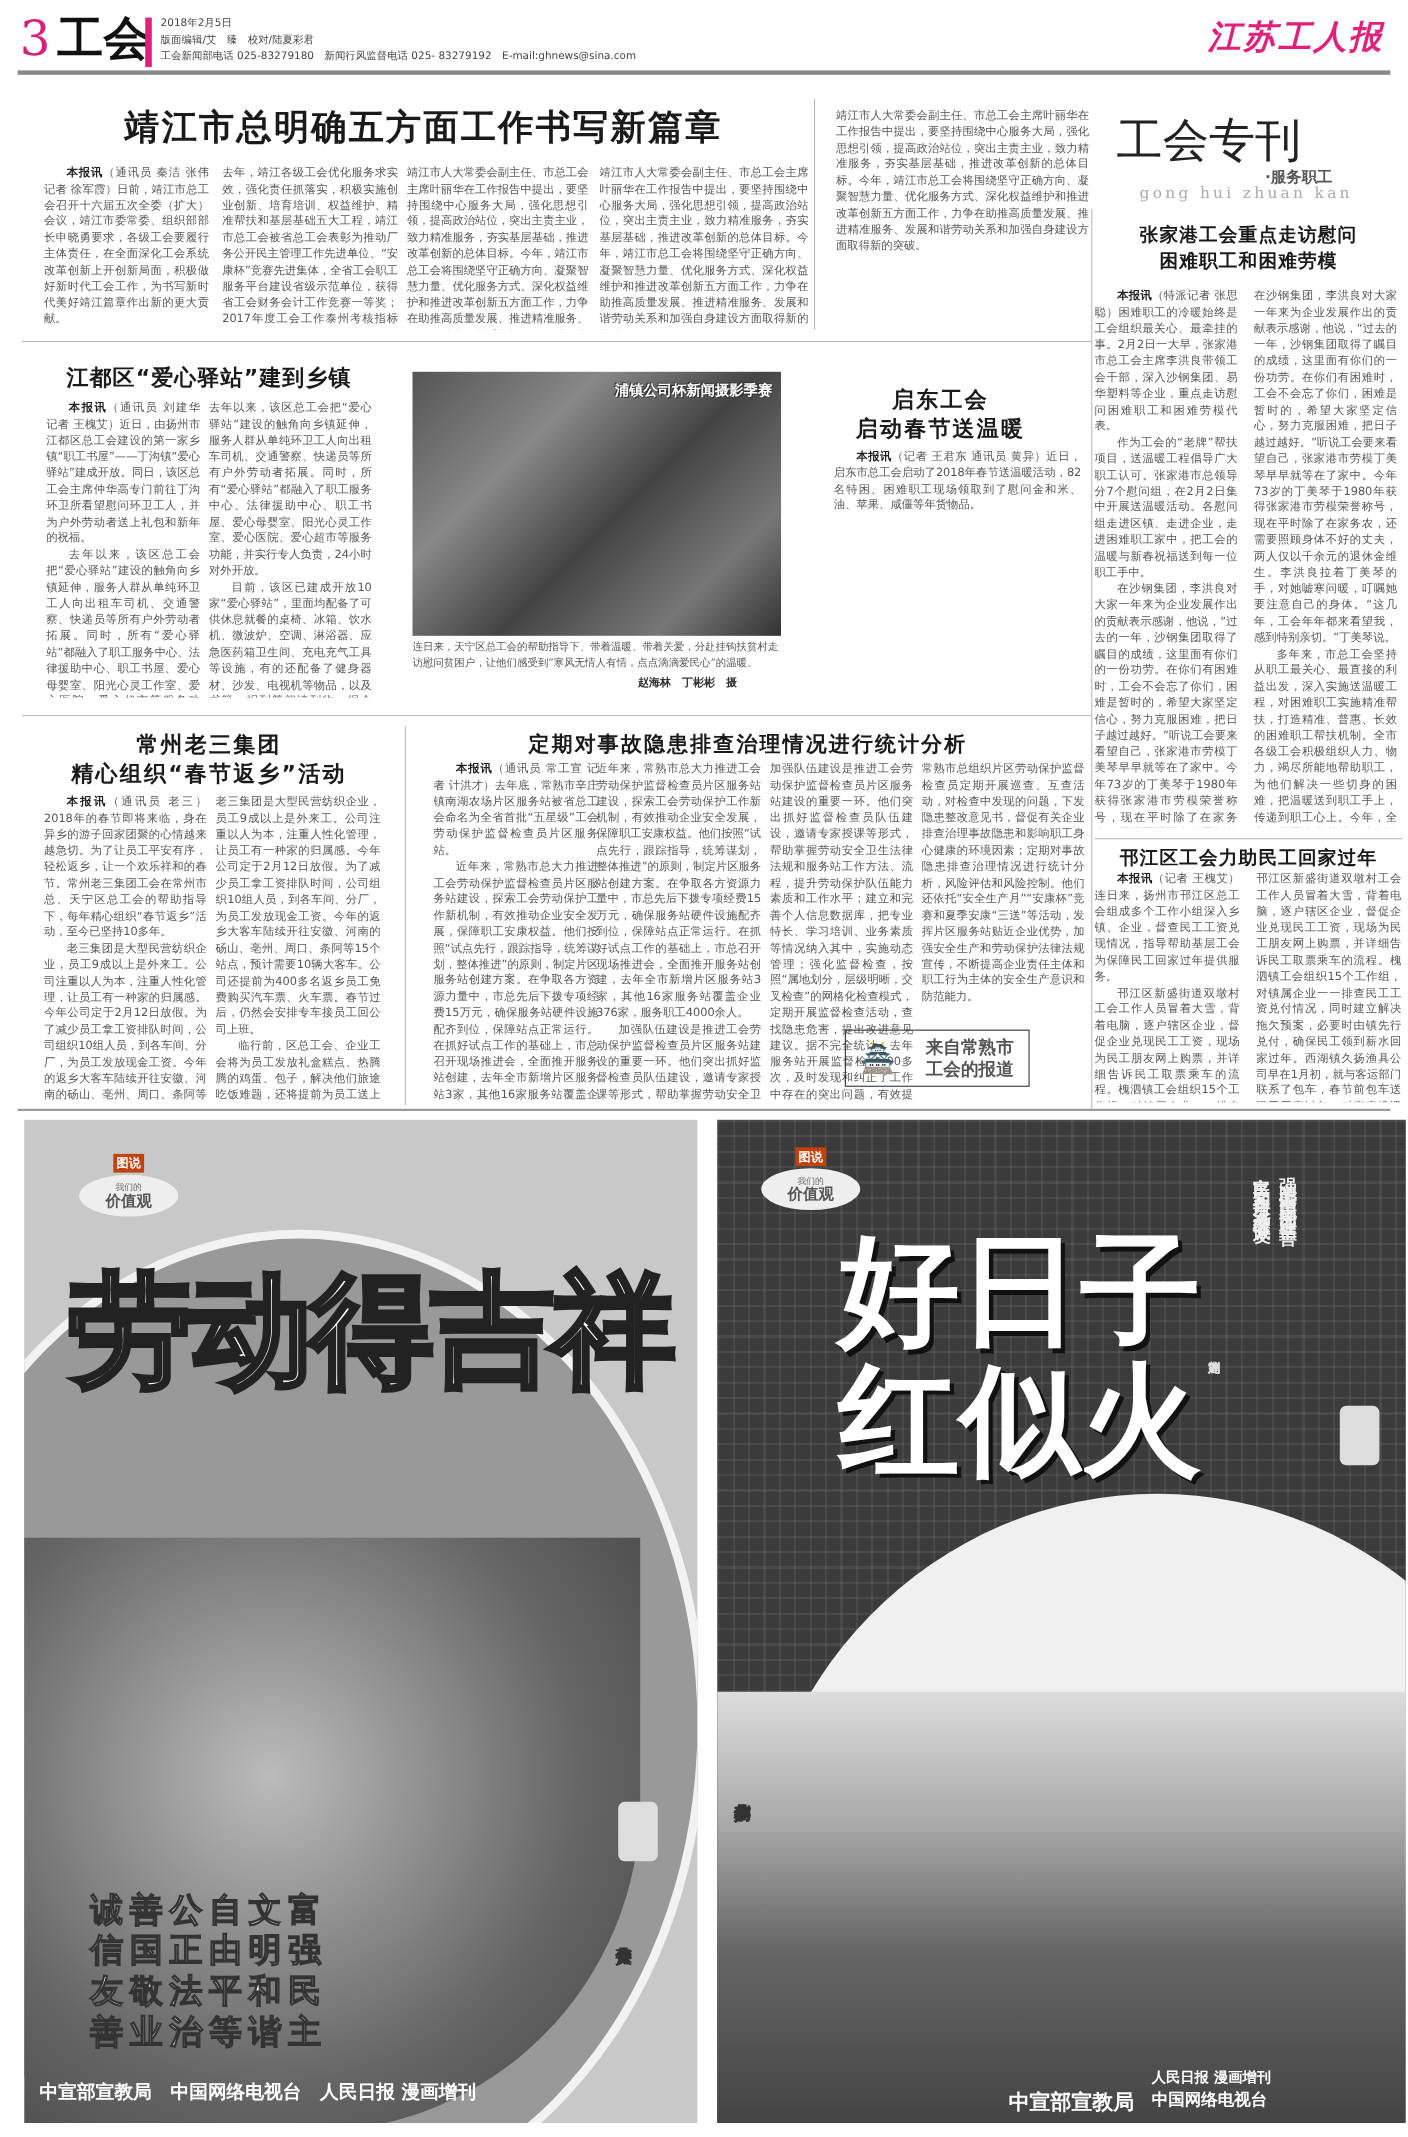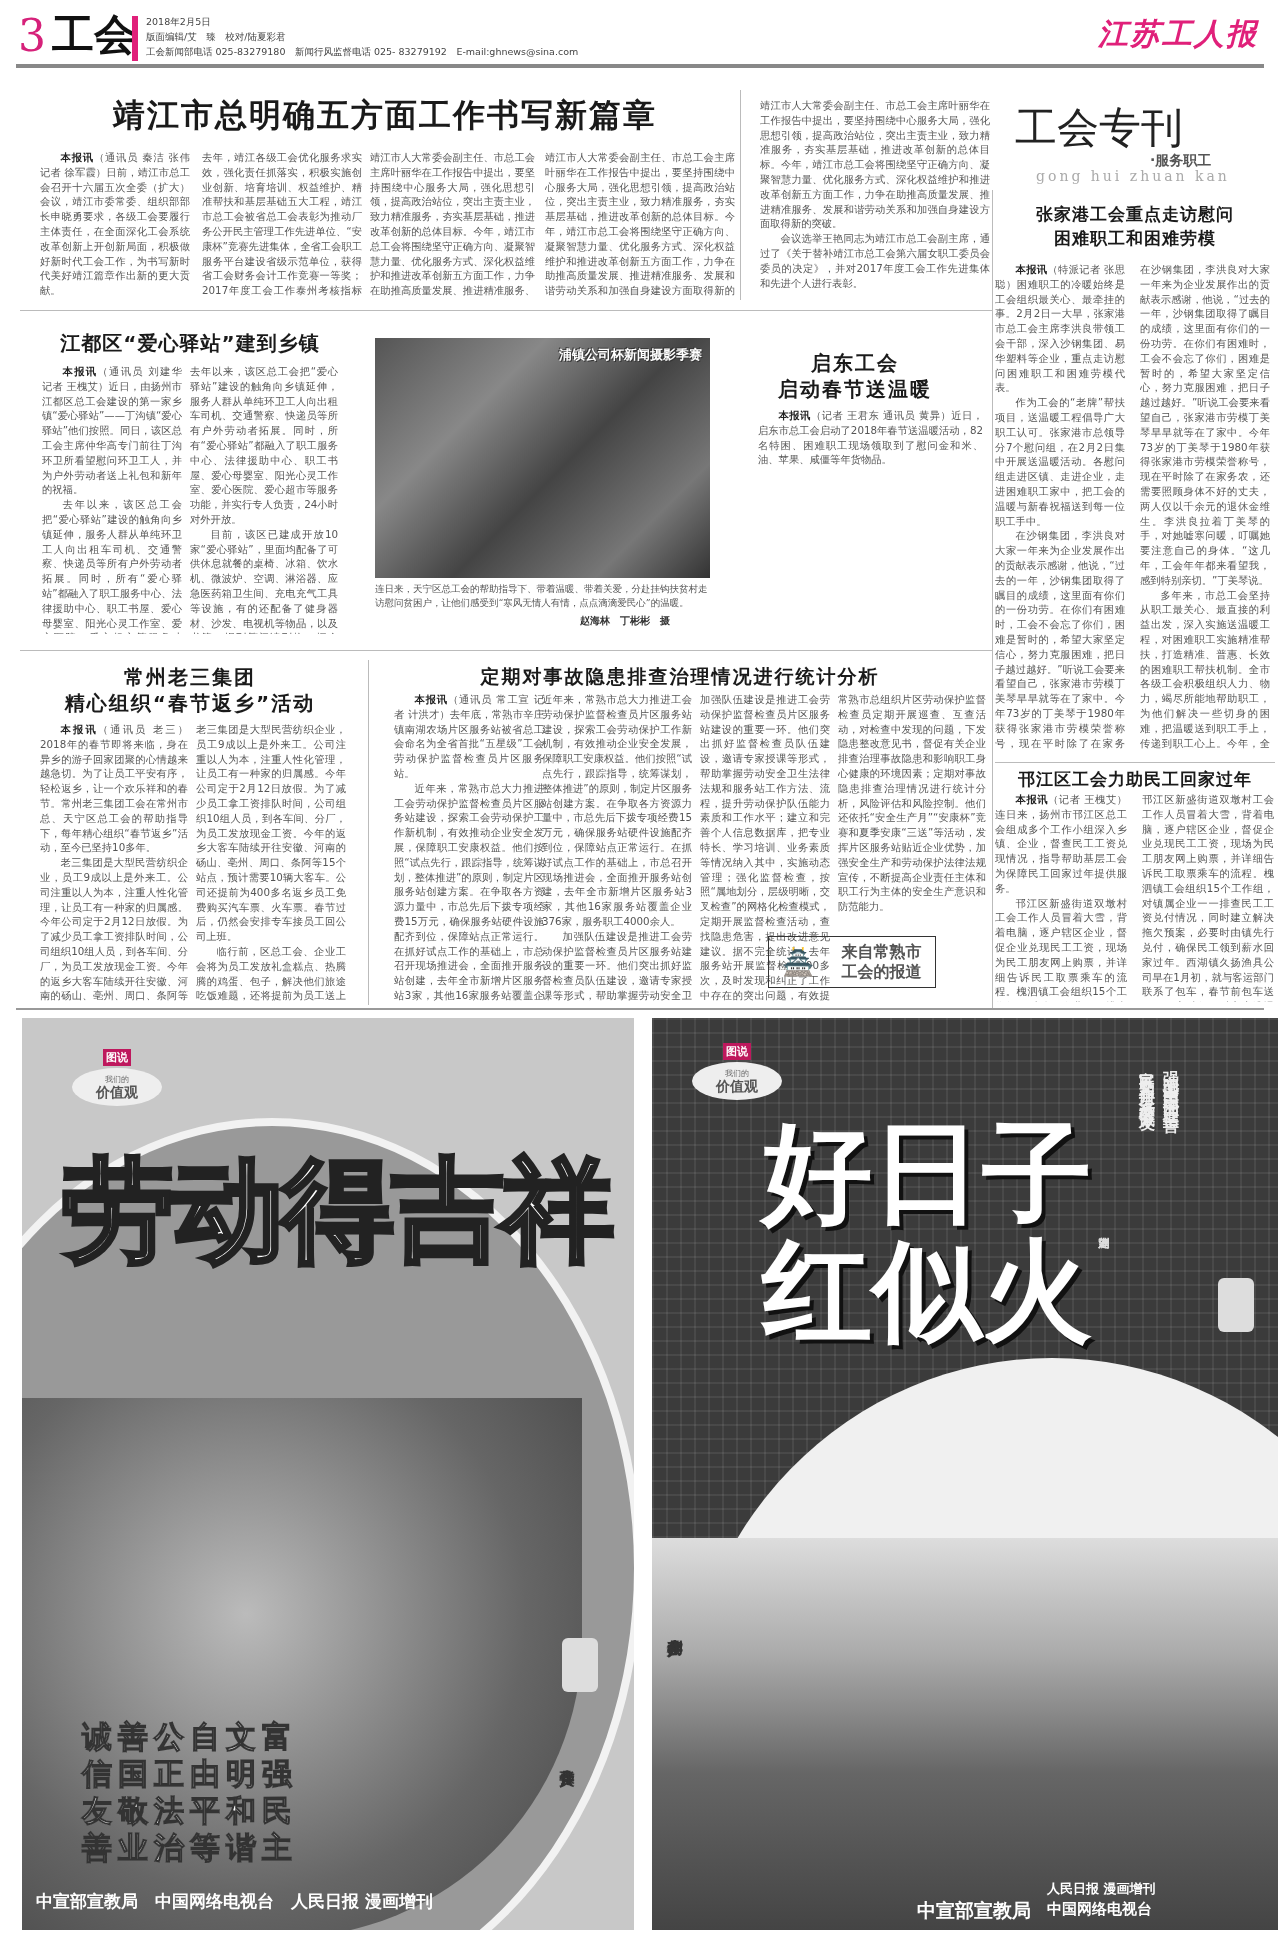--- a/index.html
+++ b/index.html
@@ -30,21 +30,21 @@
   
   .poster{position:absolute;overflow:hidden}
   .p1{left:22px;top:1018px;width:612px;height:912px;background:#c8c8c8}
   .p1 .swoosh{position:absolute;left:-120px;top:100px;width:740px;height:900px;border-radius:50%;background:#999;border:8px solid #f2f2f2}
   .p1 .art{position:absolute;left:0;top:380px;width:560px;height:540px;background:radial-gradient(circle at 40% 40%,#bbb,#666 60%,#444);border-radius:0 0 300px 0}
   .p2{left:652px;top:1018px;width:626px;height:912px;background:#3b3b3b;
       background-image:repeating-linear-gradient(0deg,rgba(255,255,255,.07) 0 2px,transparent 2px 14px),repeating-linear-gradient(90deg,rgba(255,255,255,.07) 0 2px,transparent 2px 14px)}
   .p2 .moon{position:absolute;left:30px;top:340px;width:740px;height:760px;border-radius:50%;background:#f0f0f0}
   .p2 .land{position:absolute;left:0;top:520px;width:626px;height:392px;background:linear-gradient(180deg,#ddd 0%,#aaa 30%,#666 60%,#444 100%)}
   .badge{position:absolute;text-align:center}
-  .badge .tu{display:inline-block;background:#be185d;color:#fff;font-size:11px;font-weight:bold;padding:1px 3px}
+  .badge .tu{display:inline-block;background:#c2410c;color:#fff;font-size:11px;font-weight:bold;padding:1px 3px}
   .badge .oval{width:90px;height:38px;border-radius:50%;background:#eee;margin-top:2px;display:flex;flex-direction:column;align-items:center;justify-content:center}
   .badge .s{font-size:8px;color:#666;line-height:9px}
   .badge .l{font-size:14px;font-weight:bold;color:#555;line-height:16px}
   .big-title{position:absolute;font-weight:bold;color:#fff;line-height:1}
   .p1 .big-title{font-size:112px;-webkit-text-stroke:4px #222;letter-spacing:-2px}
   .p2 .big-title{font-size:110px;text-shadow:4px 4px 0 #111}
   .verse{position:absolute;font-size:30px;font-weight:bold;color:#fff;line-height:37px;-webkit-text-stroke:1px #333;letter-spacing:6px}
   .vtext{position:absolute;writing-mode:vertical-rl;font-size:15px;font-weight:bold;line-height:18px}
   .sponsors{position:absolute;color:#fff;font-weight:bold;font-size:17px}
   .seal{position:absolute;background:#ddd;border-radius:6px;width:36px;height:54px;color:#555;font-size:10px;writing-mode:vertical-rl;text-align:center}
@@ -64,21 +64,21 @@
 <div class="abs rule"></div>
 
 <div class="abs h1" style="left:25px;top:94px;width:720px;font-size:32px">靖江市总明确五方面工作书写新篇章</div>
 <div class="col body" style="left:40px;top:150px;width:150px;height:150px;overflow:hidden">
   <b>本报讯</b><span>（通讯员 秦洁 张伟 记者 徐军霞）</span><span>日前，靖江市总工会召开十六届五次全委（扩大）会议，靖江市委常委、组织部部长申晓勇要求，各级工会要履行主体责任，在全面深化工会系统改革创新上开创新局面，积极做好新时代工会工作，为书写新时代美好靖江篇章作出新的更大贡献。</span>
 </div>
 <div class="col body" style="left:202px;top:150px;width:160px;height:150px;overflow:hidden;text-indent:0">去年，靖江各级工会优化服务求实效，强化责任抓落实，积极实施创业创新、培育培训、权益维护、精准帮扶和基层基础五大工程，靖江市总工会被省总工会表彰为推动厂务公开民主管理工作先进单位、“安康杯”竞赛先进集体，全省工会职工服务平台建设省级示范单位，获得省工会财务会计工作竞赛一等奖；2017年度工会工作泰州考核指标名列第一；“互联网+”职工服务平台建设、推进工会经费全额代收等经验在省总会议上作典型交流。靖江市总工会困难职工帮扶中心被命名为江苏省工人先锋号。“靖江工匠”、“时间银行”、“医疗互助保障”等品牌越擦越亮、越叫越响。</div>
 <div class="col body" style="left:370px;top:150px;width:165px;height:150px;overflow:hidden;text-indent:0">靖江市人大常委会副主任、市总工会主席叶丽华在工作报告中提出，要坚持围绕中心服务大局，强化思想引领，提高政治站位，突出主责主业，致力精准服务，夯实基层基础，推进改革创新的总体目标。今年，靖江市总工会将围绕坚守正确方向、凝聚智慧力量、优化服务方式、深化权益维护和推进改革创新五方面工作，力争在助推高质量发展、推进精准服务、发展和谐劳动关系和加强自身建设方面取得新的突破。</div>
 <div class="col body" style="left:545px;top:150px;width:190px;height:150px;overflow:hidden;text-indent:0">靖江市人大常委会副主任、市总工会主席叶丽华在工作报告中提出，要坚持围绕中心服务大局，强化思想引领，提高政治站位，突出主责主业，致力精准服务，夯实基层基础，推进改革创新的总体目标。今年，靖江市总工会将围绕坚守正确方向、凝聚智慧力量、优化服务方式、深化权益维护和推进改革创新五方面工作，力争在助推高质量发展、推进精准服务、发展和谐劳动关系和加强自身建设方面取得新的突破。</div>
 <div class="col body" style="left:760px;top:98px;width:230px;height:190px;overflow:hidden;text-indent:0">
-  <span>靖江市人大常委会副主任、市总工会主席叶丽华在工作报告中提出，要坚持围绕中心服务大局，强化思想引领，提高政治站位，突出主责主业，致力精准服务，夯实基层基础，推进改革创新的总体目标。今年，靖江市总工会将围绕坚守正确方向、凝聚智慧力量、优化服务方式、深化权益维护和推进改革创新五方面工作，力争在助推高质量发展、推进精准服务、发展和谐劳动关系和加强自身建设方面取得新的突破。</span><br><span style="padding-left:2em">会议选举王艳同志为靖江市总工会副主席，通过了《关于替补靖江市总工会第六届女职工委员会委员的决定》，并对2017年度工会工作先进集体和先进个人进行表彰。</span>
+  <span>靖江市人大常委会副主任、市总工会主席叶丽华在工作报告中提出，要坚持围绕中心服务大局，强化思想引领，提高政治站位，突出主责主业，致力精准服务，夯实基层基础，推进改革创新的总体目标。今年，靖江市总工会将围绕坚守正确方向、凝聚智慧力量、优化服务方式、深化权益维护和推进改革创新五方面工作，力争在助推高质量发展、推进精准服务、发展和谐劳动关系和加强自身建设方面取得新的突破。</span><br>
 </div>
 <div class="vline" style="left:740px;top:90px;height:210px"></div>
 <div class="hline" style="left:20px;top:310px;width:972px"></div>
 
 <div class="sub-brand" style="left:1015px;top:100px">工会专刊</div>
 <div class="abs" style="left:1150px;top:152px;font-size:14px;font-weight:bold;color:#555">·服务职工</div>
 <div class="pinyin" style="left:1036px;top:168px">gong hui zhuan kan</div>
 
 <div class="abs h1" style="left:995px;top:202px;width:280px;font-size:17px;line-height:24px;letter-spacing:1px">
   <div>张家港工会重点走访慰问</div>
@@ -94,21 +94,21 @@
 
 <div class="hline" style="left:995px;top:762px;width:280px"></div>
 <div class="abs h1" style="left:995px;top:768px;width:280px;font-size:17px;letter-spacing:1px">邗江区工会力助民工回家过年</div>
 <div class="col body" style="left:995px;top:792px;width:132px;height:210px;overflow:hidden">
   <b>本报讯</b><span>（记者 王槐艾）</span><span>连日来，扬州市邗江区总工会组成多个工作小组深入乡镇、企业，督查民工工资兑现情况，指导帮助基层工会为保障民工回家过年提供服务。</span><br><span style="padding-left:2em">邗江区新盛街道双墩村工会工作人员冒着大雪，背着电脑，逐户辖区企业，督促企业兑现民工工资，现场为民工朋友网上购票，并详细告诉民工取票乘车的流程。槐泗镇工会组织15个工作组，对镇属企业一一排查民工工资兑付情况，同时建立解决拖欠预案，必要时由镇先行兑付，确保民工领到薪水回家过年。西湖镇久扬渔具公司早在1月初，就与客运部门联系了包车，春节前包车送民工回家过年。对家庭遭遇变故、患重病等特别困难农民工，区总工会还开展了帮扶慰问活动，让他们享受与当地城镇职工一样的帮扶待遇。</span>
 </div>
 <div class="col body" style="left:1142px;top:792px;width:132px;height:210px;overflow:hidden;text-indent:0">邗江区新盛街道双墩村工会工作人员冒着大雪，背着电脑，逐户辖区企业，督促企业兑现民工工资，现场为民工朋友网上购票，并详细告诉民工取票乘车的流程。槐泗镇工会组织15个工作组，对镇属企业一一排查民工工资兑付情况，同时建立解决拖欠预案，必要时由镇先行兑付，确保民工领到薪水回家过年。西湖镇久扬渔具公司早在1月初，就与客运部门联系了包车，春节前包车送民工回家过年。对家庭遭遇变故、患重病等特别困难农民工，区总工会还开展了帮扶慰问活动，让他们享受与当地城镇职工一样的帮扶待遇。</div>
 
 <div class="abs h1" style="left:20px;top:330px;width:340px;font-size:20px;letter-spacing:1px">江都区“爱心驿站”建到乡镇</div>
 <div class="col body" style="left:42px;top:364px;width:140px;height:270px;overflow:hidden">
-  <b>本报讯</b><span>（通讯员 刘建华 记者 王槐艾）</span><span>近日，由扬州市江都区总工会建设的第一家乡镇“爱心驿站”——丁沟镇“爱心驿站”他们按照。同日，该区总工会主席仲华高专门前往丁沟环卫所看望慰问环卫工人，并为户外劳动者送上礼包和新年的祝福。</span><br><span style="padding-left:2em">去年以来，该区总工会把“爱心驿站”建设的触角向乡镇延伸，服务人群从单纯环卫工人向出租车司机、交通警察、快递员等所有户外劳动者拓展。同时，所有“爱心驿站”都融入了职工服务中心、法律援助中心、职工书屋、爱心母婴室、阳光心灵工作室、爱心医院、爱心超市等服务功能，并实行专人负责，24小时对外开放。</span>
+  <b>本报讯</b><span>（通讯员 刘建华 记者 王槐艾）</span><span>近日，由扬州市江都区总工会建设的第一家乡镇“职工书屋”——丁沟镇“爱心驿站”建成开放。同日，该区总工会主席仲华高专门前往丁沟环卫所看望慰问环卫工人，并为户外劳动者送上礼包和新年的祝福。</span><br><span style="padding-left:2em">去年以来，该区总工会把“爱心驿站”建设的触角向乡镇延伸，服务人群从单纯环卫工人向出租车司机、交通警察、快递员等所有户外劳动者拓展。同时，所有“爱心驿站”都融入了职工服务中心、法律援助中心、职工书屋、爱心母婴室、阳光心灵工作室、爱心医院、爱心超市等服务功能，并实行专人负责，24小时对外开放。</span>
 </div>
 <div class="col body" style="left:190px;top:364px;width:148px;height:270px;overflow:hidden;text-indent:0">
   <span>去年以来，该区总工会把“爱心驿站”建设的触角向乡镇延伸，服务人群从单纯环卫工人向出租车司机、交通警察、快递员等所有户外劳动者拓展。同时，所有“爱心驿站”都融入了职工服务中心、法律援助中心、职工书屋、爱心母婴室、阳光心灵工作室、爱心医院、爱心超市等服务功能，并实行专人负责，24小时对外开放。</span><br><span style="padding-left:2em">目前，该区已建成开放10家“爱心驿站”，里面均配备了可供休息就餐的桌椅、冰箱、饮水机、微波炉、空调、淋浴器、应急医药箱卫生间、充电充气工具等设施，有的还配备了健身器材、沙发、电视机等物品，以及书籍、报刊等阅读刊物。据介绍，到2019年底，该区还将再新建21家“爱心驿站”。</span>
 </div>
 
 <div class="photo" style="left:375px;top:338px;width:335px;height:240px">
   <div class="photo-tag">浦镇公司杯新闻摄影季赛</div>
 </div>
 <div class="caption" style="left:375px;top:582px;width:335px;height:42px;overflow:hidden">连日来，天宁区总工会的帮助指导下、带着温暖、带着关爱，分赴挂钩扶贫村走访慰问贫困户，让他们感受到“寒风无情人有情，点点滴滴爱民心”的温暖。</div>
 <div class="credit" style="left:580px;top:614px">赵海林　丁彬彬　摄</div>

